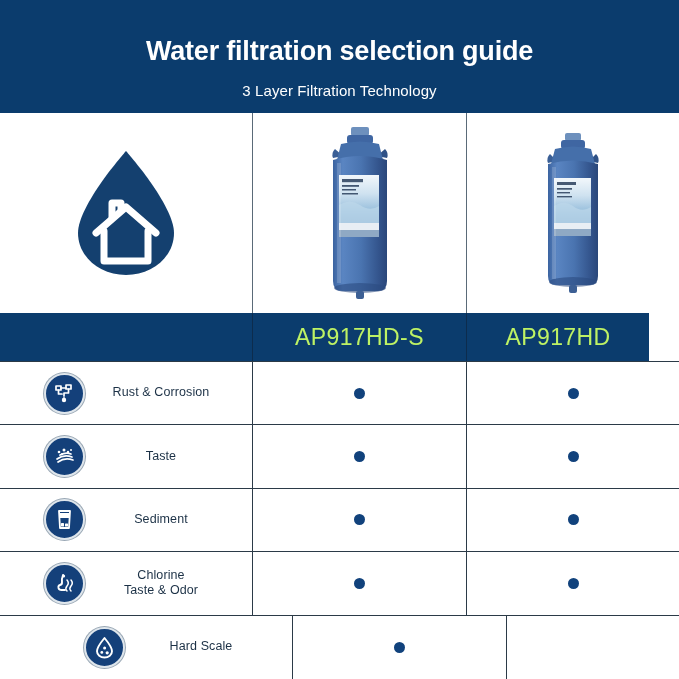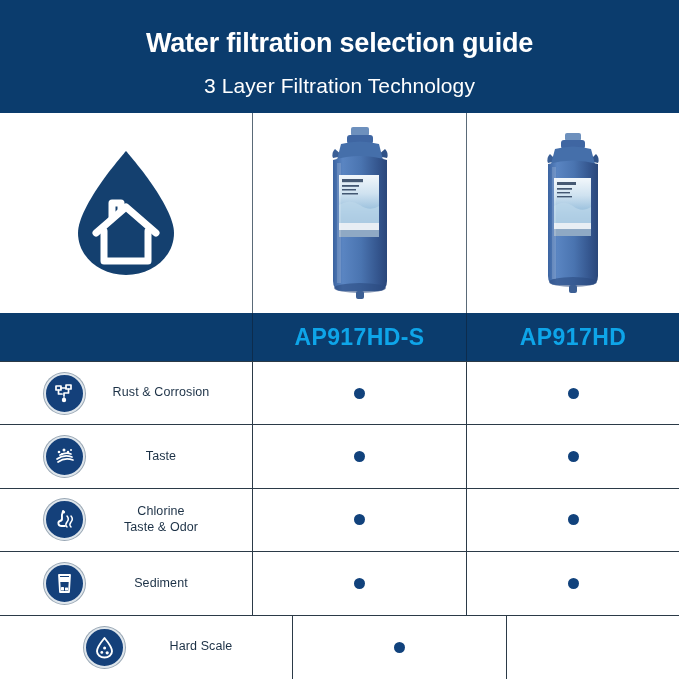--- a/index.html
+++ b/index.html
@@ -23,33 +23,33 @@
   .header {
     position: absolute;
     left: 0; top: 0;
     width: 679px;
     height: 113px;
     background: #0b3c6d;
     display: flex;
     flex-direction: column;
     align-items: center;
     justify-content: flex-start;
-    padding-top: 28px;
+    padding-top: 36px;
   }
   .header-title {
     color: #ffffff;
     font-size: 27px;
     font-weight: bold;
     letter-spacing: -0.2px;
     line-height: 1.15;
     white-space: nowrap;
   }
   .header-subtitle {
     color: #ffffff;
-    font-size: 21px;
+    font-size: 15px;
     font-weight: normal;
     margin-top: 15px;
     letter-spacing: 0.1px;
     white-space: nowrap;
   }
 
   
   .product-row {
     position: absolute;
     left: 0; top: 113px;
@@ -90,25 +90,25 @@
     display: flex;
   }
   .model-cell {
     background: #0b3c6d;
     display: flex;
     align-items: center;
     justify-content: center;
   }
   .model-cell.c0 { width: 252px; background: #0b3c6d; }
   .model-cell.c1 { width: 214px; border-left: 1.5px solid #0d2c4d; }
-  .model-cell.c2 { width: 213px; border-left: 1.5px solid #0d2c4d; }
+  .model-cell.c2 { width: 183px; border-left: 1.5px solid #0d2c4d; }
   .model-name {
-    color: #0ea5e9;
+    color: #bef264;
     font-size: 23px;
-    font-weight: bold;
+    font-weight: normal;
     letter-spacing: 0.4px;
     white-space: nowrap;
   }
 
   
   .feature-table {
     position: absolute;
     left: 0; top: 361px;
     width: 679px;
     height: 382px;
@@ -347,55 +347,55 @@
       </div>
       <div class="fcell-dot c2">
         <span class="dot"></span>
       </div>
     </div>
 
     <div class="frow">
       <div class="fcell-label">
         <span class="icon-badge">
           <svg width="25" height="25" viewBox="0 0 25 25" aria-hidden="true">
+            <path d="M7 4 L18 4 L17 21 L8 21 Z" fill="none" stroke="#ffffff" stroke-width="1.8" stroke-linejoin="round"></path>
+            <path d="M7.6 6 L17.4 6 L17.1 11 L7.9 11 Z" fill="#ffffff"></path>
+            <g fill="#ffffff">
+              <rect x="9" y="16" width="3" height="3.4" rx="0.5"></rect>
+              <rect x="13" y="16.6" width="3" height="2.8" rx="0.5"></rect>
+            </g>
+          </svg>
+        </span>
+        <span class="feature-name">
+          <span class="ln">Sediment</span>
+        </span>
+      </div>
+      <div class="fcell-dot c1">
+        <span class="dot"></span>
+      </div>
+      <div class="fcell-dot c2">
+        <span class="dot"></span>
+      </div>
+    </div>
+
+    <div class="frow">
+      <div class="fcell-label">
+        <span class="icon-badge">
+          <svg width="25" height="25" viewBox="0 0 25 25" aria-hidden="true">
             <path d="M11 4 Q9.5 8 10 11 Q10.3 13.5 8 14 Q6 14.5 6.5 17 Q7 19 9.5 19 L13 19" fill="none" stroke="#ffffff" stroke-width="1.9" stroke-linecap="round"></path>
             <circle cx="11.6" cy="5" r="1.5" fill="#ffffff"></circle>
             <g fill="none" stroke="#ffffff" stroke-width="1.5" stroke-linecap="round">
               <path d="M15 9 Q17.6 12 15 15 Q12.8 17.6 15 20"></path>
               <path d="M19 9 Q21.6 12 19 15 Q16.8 17.6 19 20"></path>
             </g>
           </svg>
         </span>
         <span class="feature-name">
           <span class="ln">Chlorine</span>
           <span class="ln">Taste &amp; Odor</span>
-        </span>
-      </div>
-      <div class="fcell-dot c1">
-        <span class="dot"></span>
-      </div>
-      <div class="fcell-dot c2">
-        <span class="dot"></span>
-      </div>
-    </div>
-
-    <div class="frow">
-      <div class="fcell-label">
-        <span class="icon-badge">
-          <svg width="25" height="25" viewBox="0 0 25 25" aria-hidden="true">
-            <path d="M7 4 L18 4 L17 21 L8 21 Z" fill="none" stroke="#ffffff" stroke-width="1.8" stroke-linejoin="round"></path>
-            <path d="M7.6 6 L17.4 6 L17.1 11 L7.9 11 Z" fill="#ffffff"></path>
-            <g fill="#ffffff">
-              <rect x="9" y="16" width="3" height="3.4" rx="0.5"></rect>
-              <rect x="13" y="16.6" width="3" height="2.8" rx="0.5"></rect>
-            </g>
-          </svg>
-        </span>
-        <span class="feature-name">
-          <span class="ln">Sediment</span>
         </span>
       </div>
       <div class="fcell-dot c1">
         <span class="dot"></span>
       </div>
       <div class="fcell-dot c2">
         <span class="dot"></span>
       </div>
     </div>
 

